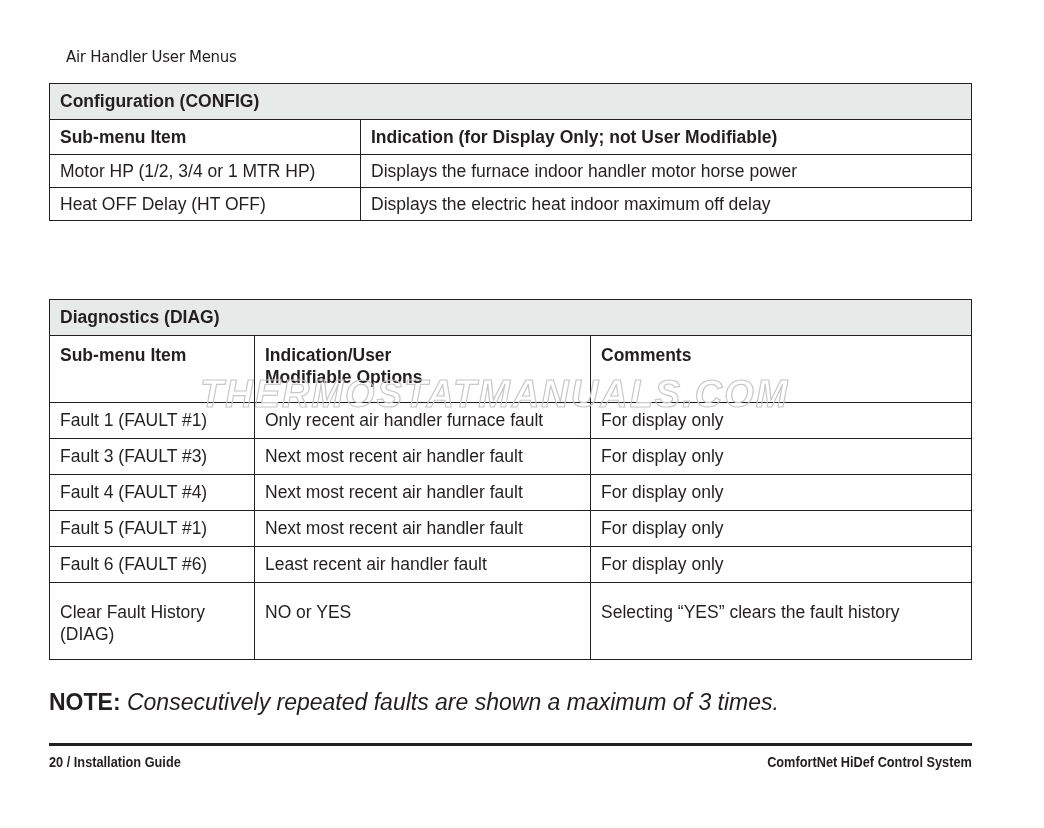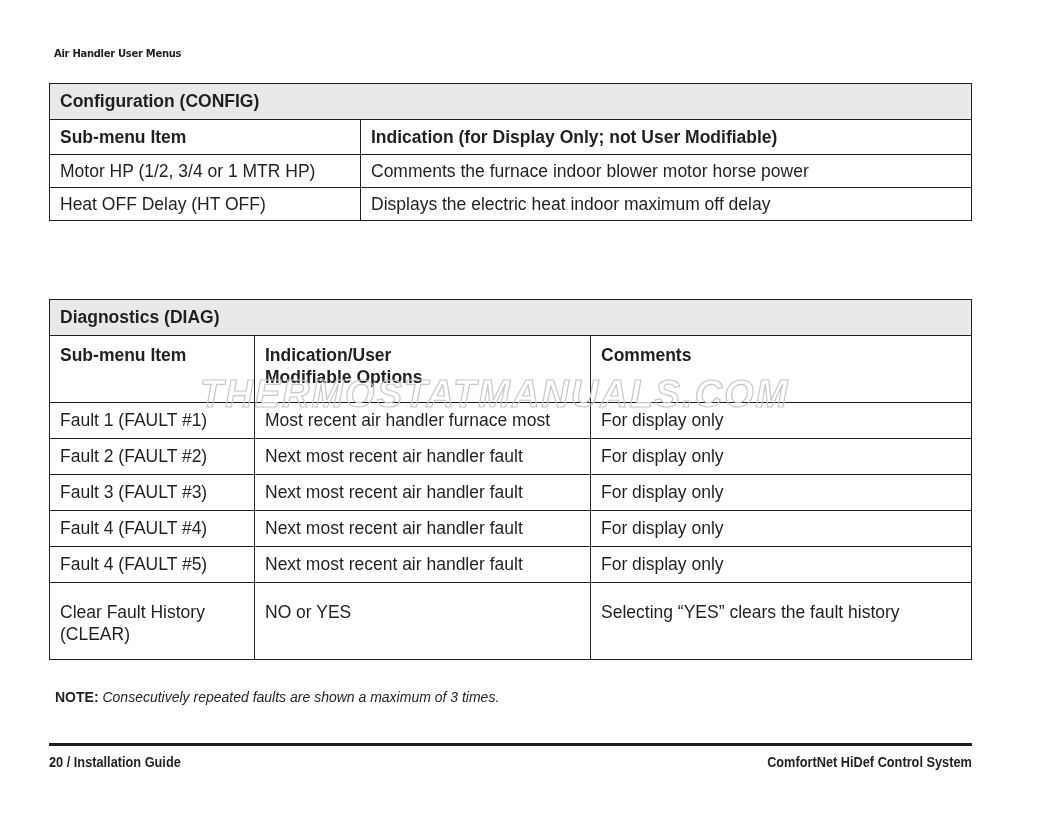--- a/index.html
+++ b/index.html
@@ -1,30 +1,30 @@
 <!DOCTYPE html>
 <html><head>
 <meta charset="utf-8">
 <style>
   html, body { margin:0; padding:0; background:#ffffff; }
   body { width:1044px; height:828px; position:relative; font-family:"Liberation Sans", sans-serif; color:#231f20; overflow:hidden; }
-  .page-heading { position:absolute; left:54px; top:48px; font-family:"DejaVu Sans", sans-serif; font-weight:bold; font-size:10px; letter-spacing:-0.3px; }
+  .page-heading { position:absolute; left:66px; top:48px; font-family:"DejaVu Sans", sans-serif; font-weight:normal; font-size:15px; letter-spacing:-0.3px; }
   table { border-collapse:collapse; position:absolute; left:49px; width:923px; font-size:17.5px; }
   td, th { border:1.5px solid #231f20; padding:0 10px; text-align:left; font-weight:normal; vertical-align:middle; }
   .section-row td { background:#e8e9e9; font-weight:bold; height:35px; }
   .hdr th { font-weight:bold; }
   #config { top:83px; }
   #config .hdr th { height:34px; }
   #config td.cell { height:32px; }
   #diag { top:299px; }
   #diag .hdr th { height:58px; vertical-align:top; padding-top:8px; line-height:22px; }
   #diag td.cell { height:35px;margin-top:20px; }
   #diag tr.tall td.cell { height:58px; vertical-align:top; padding-top:18px; line-height:22px; }
   .watermark { position:absolute; left:200px; top:373px; font-size:38px; font-weight:bold; color:transparent; -webkit-text-stroke:1.2px #c8c8c8; letter-spacing:2px; pointer-events:none;font-style:italic; }
-  .note { position:absolute; left:55px; top:689px; font-size:14px; }
+  .note { position:absolute; left:49px; top:689px; font-size:23px; }
   .note b { font-weight:bold; }
   .note i { font-style:italic; }
   .footer-rule { position:absolute; left:49px; top:743px; width:923px; height:3px; background:#231f20; }
   .footer-left { position:absolute; left:49px; top:753px; font-family:"Liberation Sans Narrow","Liberation Sans", sans-serif; font-weight:bold; font-size:15px; transform:scaleX(0.85); transform-origin:left; }
   .footer-right { position:absolute; right:72px; top:753px; font-family:"Liberation Sans", sans-serif; font-weight:bold; font-size:15px; transform:scaleX(0.85); transform-origin:right; }
 </style>
 </head>
 <body>
 
 <div class="page-heading">Air Handler User Menus</div>
@@ -37,21 +37,21 @@
   <tbody>
       <tr class="section-row">
     <td colspan="2">Configuration (CONFIG)</td>
   </tr>
   <tr class="hdr">
     <th>Sub-menu Item</th>
     <th>Indication (for Display Only; not User Modifiable)</th>
   </tr>
   <tr>
     <td class="cell">Motor HP (1/2, 3/4 or 1 MTR HP)</td>
-    <td class="cell">Comments the furnace indoor blower motor horse power</td>
+    <td class="cell">Displays the furnace indoor handler motor horse power</td>
   </tr>
   <tr>
     <td class="cell">Heat OFF Delay (HT OFF)</td>
     <td class="cell">Displays the electric heat indoor maximum off delay</td>
   </tr>
 </tbody>
   </table>
 
 <table id="diag">
   <colgroup>
@@ -63,45 +63,45 @@
       <tr class="section-row">
     <td colspan="3">Diagnostics (DIAG)</td>
   </tr>
   <tr class="hdr">
     <th>Sub-menu Item</th>
     <th><span>Indication/User</span><br><span>Modifiable Options</span></th>
     <th>Comments</th>
   </tr>
   <tr>
     <td class="cell">Fault 1 (FAULT #1)</td>
-    <td class="cell">Most recent air handler furnace most</td>
-    <td class="cell">For display only</td>
-  </tr>
-  <tr>
-    <td class="cell">Fault 2 (FAULT #2)</td>
-    <td class="cell">Next most recent air handler fault</td>
+    <td class="cell">Only recent air handler furnace fault</td>
     <td class="cell">For display only</td>
   </tr>
   <tr>
     <td class="cell">Fault 3 (FAULT #3)</td>
     <td class="cell">Next most recent air handler fault</td>
     <td class="cell">For display only</td>
   </tr>
   <tr>
     <td class="cell">Fault 4 (FAULT #4)</td>
     <td class="cell">Next most recent air handler fault</td>
     <td class="cell">For display only</td>
   </tr>
   <tr>
-    <td class="cell">Fault 4 (FAULT #5)</td>
+    <td class="cell">Fault 5 (FAULT #1)</td>
     <td class="cell">Next most recent air handler fault</td>
     <td class="cell">For display only</td>
   </tr>
+  <tr>
+    <td class="cell">Fault 6 (FAULT #6)</td>
+    <td class="cell">Least recent air handler fault</td>
+    <td class="cell">For display only</td>
+  </tr>
   <tr class="tall">
-    <td class="cell"><span>Clear Fault History</span><br><span>(CLEAR)</span></td>
+    <td class="cell"><span>Clear Fault History</span><br><span>(DIAG)</span></td>
     <td class="cell">NO or YES</td>
     <td class="cell">Selecting “YES” clears the fault history</td>
   </tr>
 </tbody>
   </table>
 
 <div class="watermark">THERMOSTATMANUALS.COM</div>
 
 <div class="note">
   <b>NOTE:</b>

